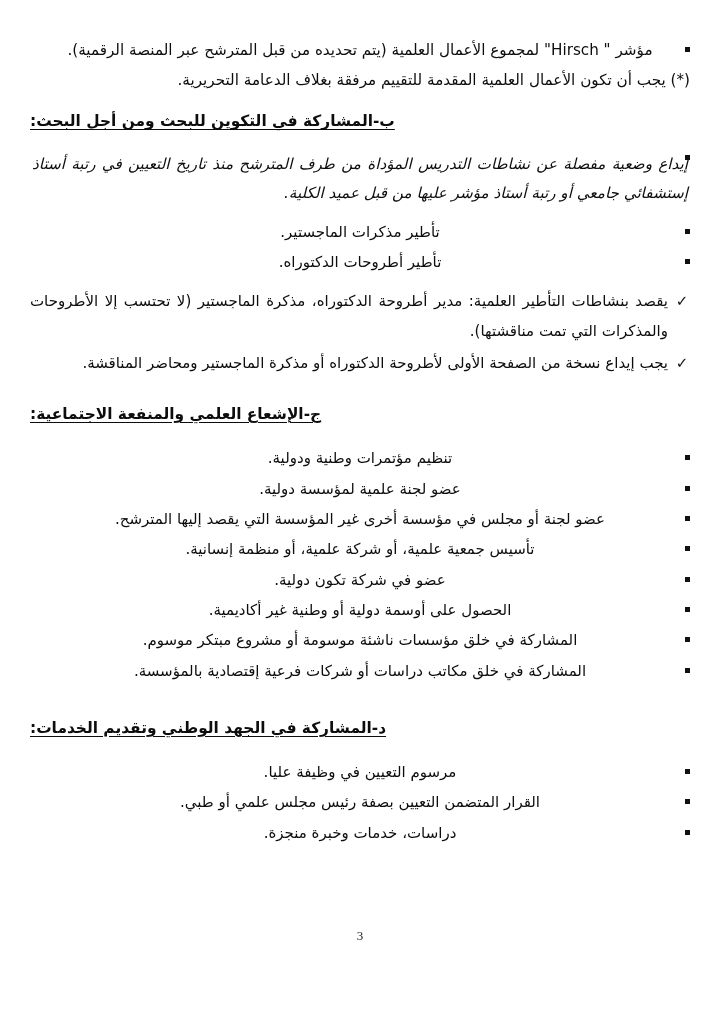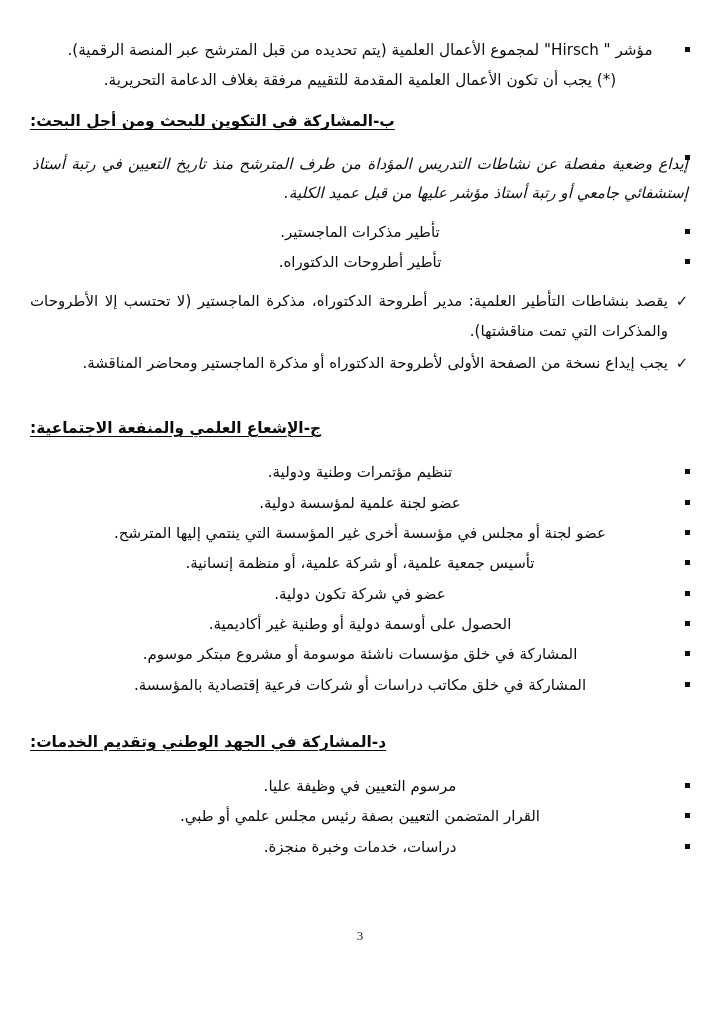--- a/index.html
+++ b/index.html
@@ -129,21 +129,20 @@
     position: absolute;
     top: 11px;
     right: 0;
     width: 5px;
     height: 5px;
     background: #111111;
   }
   .topblock .line2 {
     font-size: 15.2px;
     line-height: 1.95;
-    text-align: center;
   }
 </style>
 </head>
 <body>
 
 <div class="page">
   <div class="content">
 
     <div class="topblock">
       <div class="line1">
@@ -180,36 +179,36 @@
       <li>
         <span class="check">✓</span>
         <span>يقصد بنشاطات التأطير العلمية: مدير أطروحة الدكتوراه، مذكرة الماجستير (لا تحتسب إلا الأطروحات والمذكرات التي تمت مناقشتها).</span>
       </li>
       <li>
         <span class="check">✓</span>
         <span>يجب إيداع نسخة من الصفحة الأولى لأطروحة الدكتوراه أو مذكرة الماجستير ومحاضر المناقشة.</span>
       </li>
     </ul>
 
-    <div class="heading" style="margin-top:36px;">
+    <div class="heading" style="margin-top:22px;">
       <span class="u">ج-الإشعاع العلمي والمنفعة الاجتماعية:</span>
     </div>
 
     <ul class="sq rowlist" style="margin-top:14px;">
       <li>
         <span class="bullet"></span>
         <span class="txt">تنظيم مؤتمرات وطنية ودولية.</span>
       </li>
       <li>
         <span class="bullet"></span>
         <span class="txt">عضو لجنة علمية لمؤسسة دولية.</span>
       </li>
       <li>
         <span class="bullet"></span>
-        <span class="txt">عضو لجنة أو مجلس في مؤسسة أخرى غير المؤسسة التي ينتمي إليها المترشح.</span>
+        <span class="txt">عضو لجنة أو مجلس في مؤسسة أخرى غير المؤسسة التي يقصد إليها المترشح.</span>
       </li>
       <li>
         <span class="bullet"></span>
         <span class="txt">تأسيس جمعية علمية، أو شركة علمية، أو منظمة إنسانية.</span>
       </li>
       <li>
         <span class="bullet"></span>
         <span class="txt">عضو في شركة تكون دولية.</span>
       </li>
       <li>

